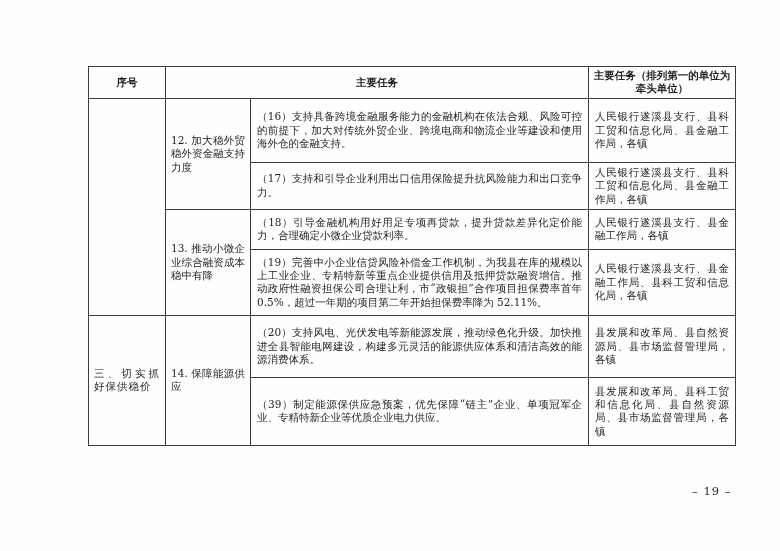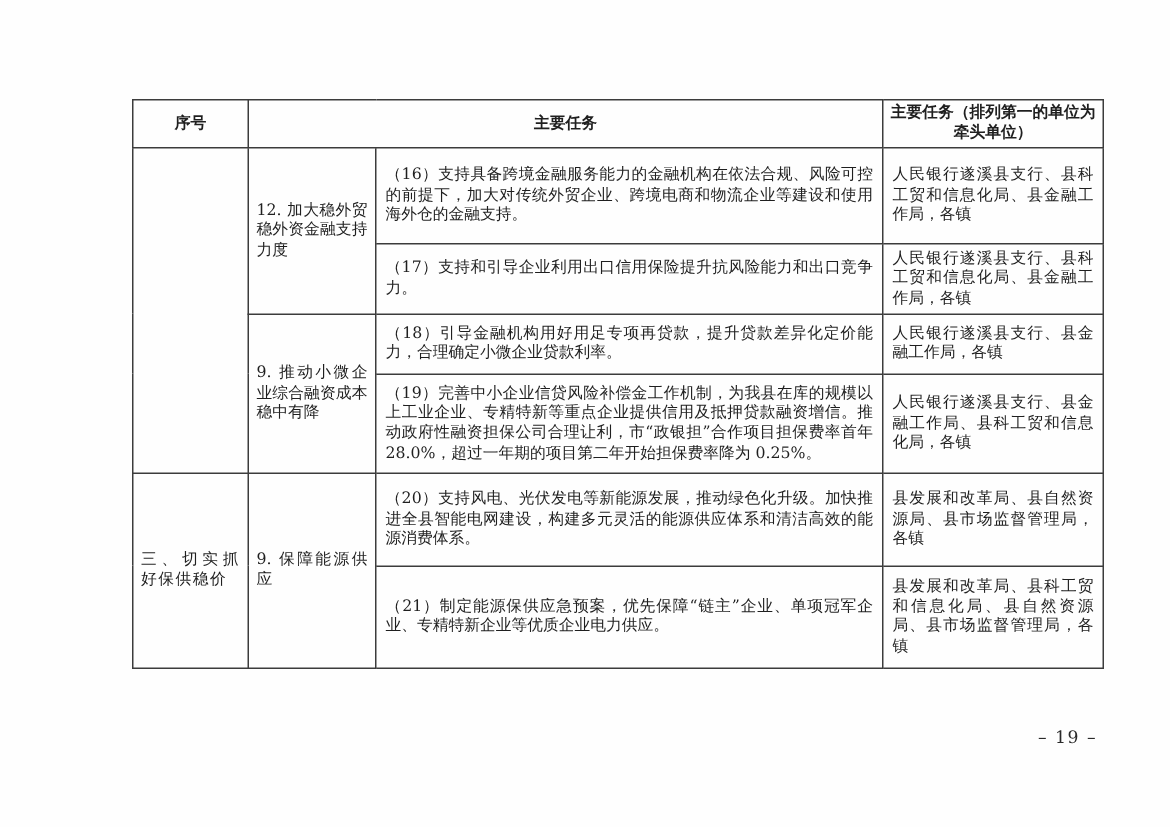--- a/index.html
+++ b/index.html
@@ -90,39 +90,39 @@
       <td class="cell-task">（16）支持具备跨境金融服务能力的金融机构在依法合规、风险可控的前提下，加大对传统外贸企业、跨境电商和物流企业等建设和使用海外仓的金融支持。</td>
       <td class="cell-unit">人民银行遂溪县支行、县科工贸和信息化局、县金融工作局，各镇</td>
     </tr>
 
     <tr class="r17">
       <td class="cell-task">（17）支持和引导企业利用出口信用保险提升抗风险能力和出口竞争力。</td>
       <td class="cell-unit">人民银行遂溪县支行、县科工贸和信息化局、县金融工作局，各镇</td>
     </tr>
 
     <tr class="r18">
-      <td rowspan="2" class="cell-sub">9. 推动小微企业综合融资成本稳中有降</td>
+      <td rowspan="2" class="cell-sub">13. 推动小微企业综合融资成本稳中有降</td>
       <td class="cell-task">（18）引导金融机构用好用足专项再贷款，提升贷款差异化定价能力，合理确定小微企业贷款利率。</td>
       <td class="cell-unit">人民银行遂溪县支行、县金融工作局，各镇</td>
     </tr>
 
     <tr class="r19">
-      <td class="cell-task">（19）完善中小企业信贷风险补偿金工作机制，为我县在库的规模以上工业企业、专精特新等重点企业提供信用及抵押贷款融资增信。推动政府性融资担保公司合理让利，市“政银担”合作项目担保费率首年 28.0%，超过一年期的项目第二年开始担保费率降为 0.25%。</td>
+      <td class="cell-task">（19）完善中小企业信贷风险补偿金工作机制，为我县在库的规模以上工业企业、专精特新等重点企业提供信用及抵押贷款融资增信。推动政府性融资担保公司合理让利，市“政银担”合作项目担保费率首年 0.5%，超过一年期的项目第二年开始担保费率降为 52.11%。</td>
       <td class="cell-unit">人民银行遂溪县支行、县金融工作局、县科工贸和信息化局，各镇</td>
     </tr>
 
     <tr class="r20">
       <td rowspan="2" class="cell-serial-section">三、切实抓好保供稳价</td>
-      <td rowspan="2" class="cell-sub">9. 保障能源供应</td>
+      <td rowspan="2" class="cell-sub">14. 保障能源供应</td>
       <td class="cell-task">（20）支持风电、光伏发电等新能源发展，推动绿色化升级。加快推进全县智能电网建设，构建多元灵活的能源供应体系和清洁高效的能源消费体系。</td>
       <td class="cell-unit">县发展和改革局、县自然资源局、县市场监督管理局，各镇</td>
     </tr>
 
     <tr class="r21">
-      <td class="cell-task">（21）制定能源保供应急预案，优先保障“链主”企业、单项冠军企业、专精特新企业等优质企业电力供应。</td>
+      <td class="cell-task">（39）制定能源保供应急预案，优先保障“链主”企业、单项冠军企业、专精特新企业等优质企业电力供应。</td>
       <td class="cell-unit">县发展和改革局、县科工贸和信息化局、县自然资源局、县市场监督管理局，各镇</td>
     </tr>
   </tbody>
     </table>
 
   <div class="page-number">– 19 –</div>
 
 </div>
 
 </body></html>

